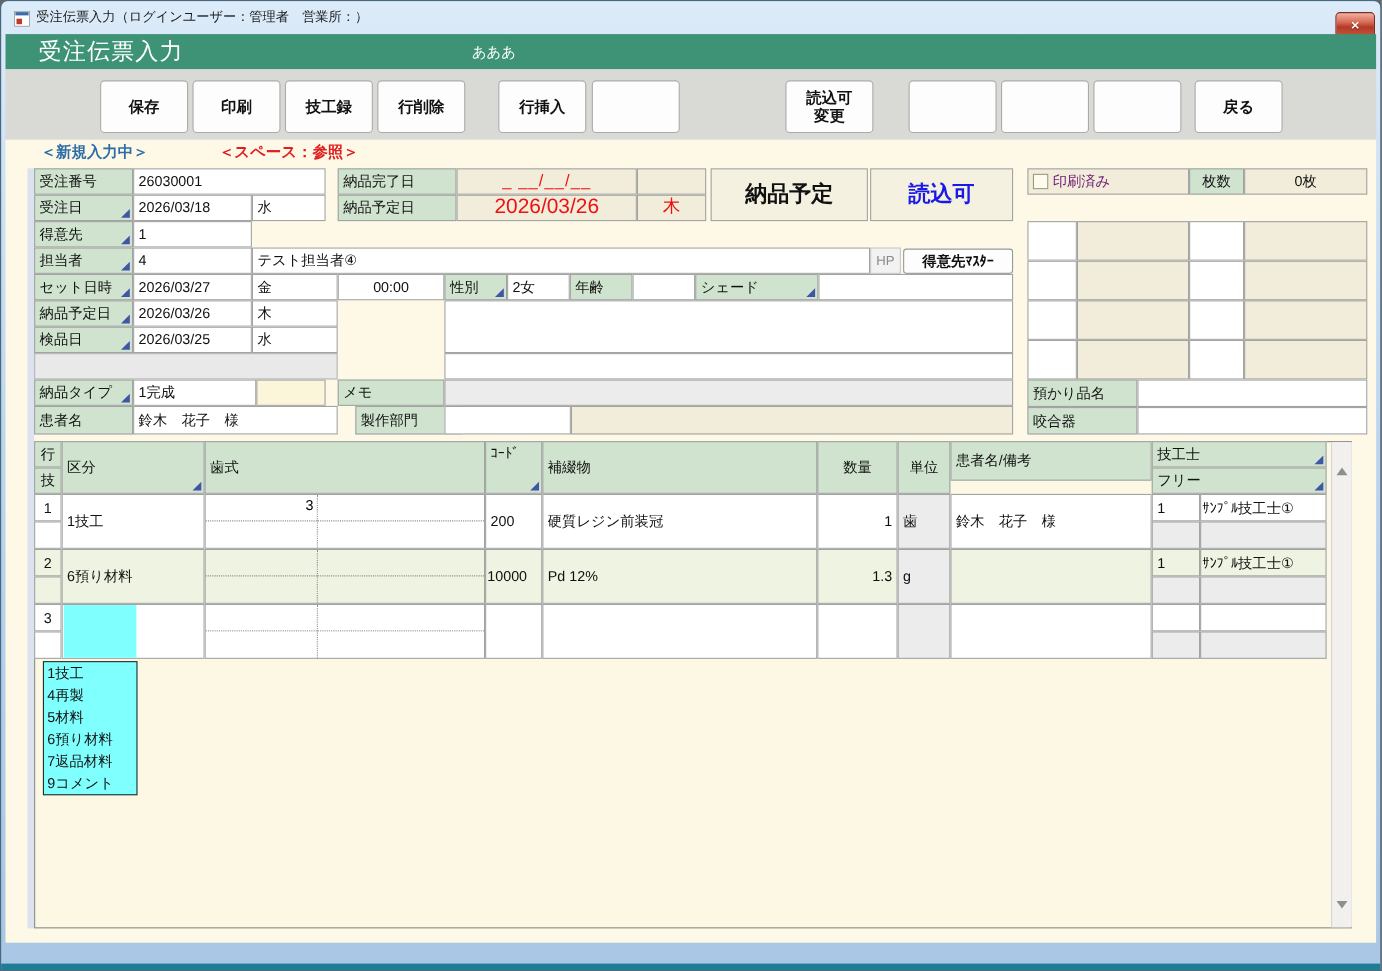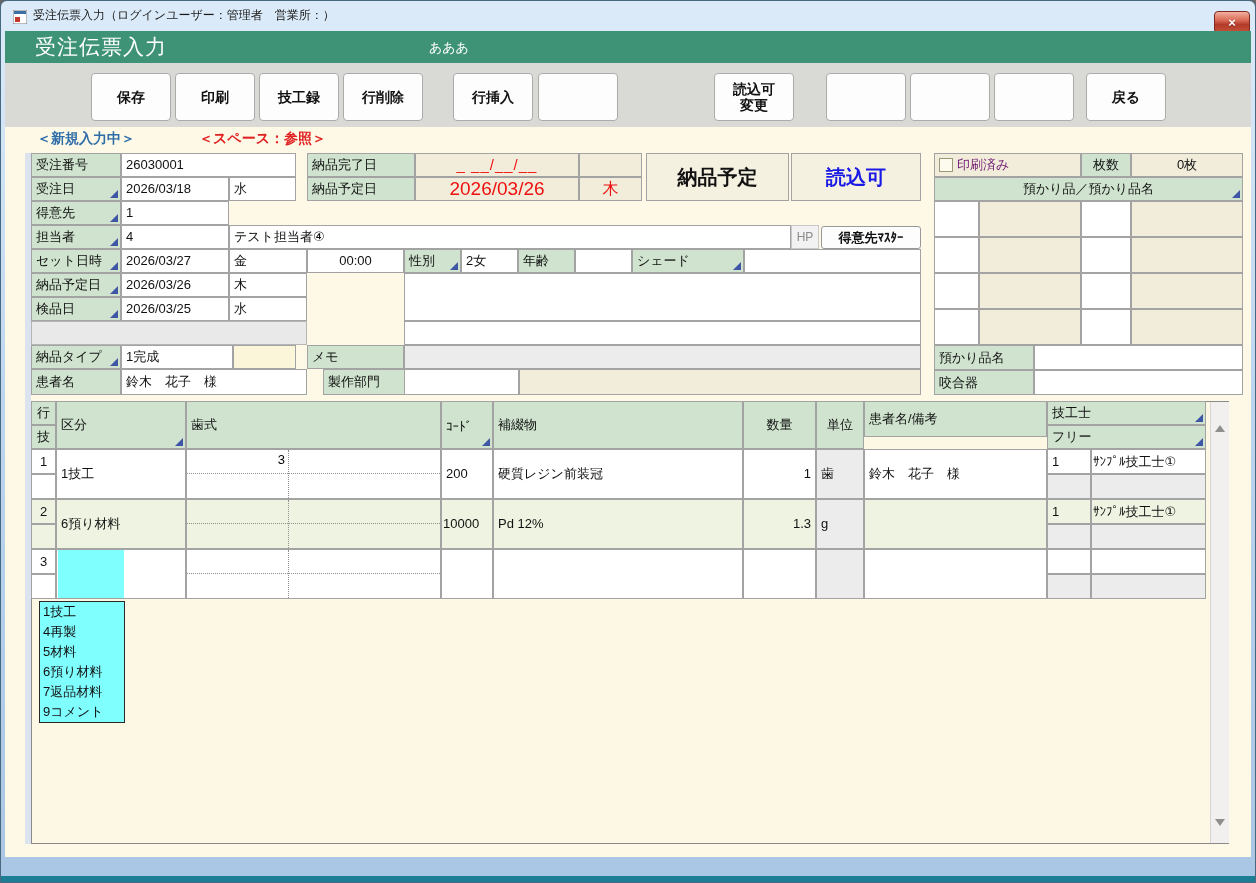--- a/index.html
+++ b/index.html
@@ -159,24 +159,20 @@
     </div>
   <div class="c" style="left:403px;top:368px;width:115px;height:26px"></div>
   <div class="c bg" style="left:518px;top:368px;width:402px;height:26px"></div>
 
   <div class="c bg" style="left:933px;top:152px;width:147px;height:24px;color:#701a75">
     <span style="display:inline-block;width:12px;height:12px;border:1px solid #9a9a7a;background:#fdfbee;margin-right:4px"></span>
     <span class="nb">印刷済み</span>
   </div>
   <div class="c lbl ctr" style="left:1080px;top:152px;width:50px;height:24px">枚数</div>
   <div class="c bg ctr" style="left:1130px;top:152px;width:112px;height:24px">0枚</div>
-  <div class="c lbl ctr" style="left:933px;top:176px;width:309px;height:24px">
-      <span class="nb">預かり品／預かり品名</span>
-      <i class="tri3"></i>
-    </div>
 
   <div class="c" style="left:933px;top:200px;width:45px;height:36px"></div>
   <div class="c bg" style="left:978px;top:200px;width:102px;height:36px"></div>
   <div class="c" style="left:1080px;top:200px;width:50px;height:36px"></div>
   <div class="c bg" style="left:1130px;top:200px;width:112px;height:36px"></div>
   <div class="c" style="left:933px;top:236px;width:45px;height:36px"></div>
   <div class="c bg" style="left:978px;top:236px;width:102px;height:36px"></div>
   <div class="c" style="left:1080px;top:236px;width:50px;height:36px"></div>
   <div class="c bg" style="left:1130px;top:236px;width:112px;height:36px"></div>
   <div class="c" style="left:933px;top:272px;width:45px;height:36px"></div>
@@ -195,21 +191,21 @@
 
   <div class="abs" style="left:30px;top:400px;width:1198px;height:443px;background:#fcf8e3;border:1px solid #8a8a8a"></div>
 
   <div class="c lbl ctr" style="left:30px;top:400px;width:25px;height:24px">行</div>
   <div class="c lbl ctr" style="left:30px;top:424px;width:25px;height:24px">技</div>
   <div class="c lbl" style="left:185px;top:400px;width:255px;height:48px">歯式</div>
   <div class="c lbl" style="left:55px;top:400px;width:130px;height:48px">
       <span class="nb">区分</span>
       <i class="tri3"></i>
     </div>
-  <div class="c lbl" style="left:440px;top:400px;width:52px;height:48px;align-items:center;padding-top:3px">
+  <div class="c lbl" style="left:440px;top:400px;width:52px;height:48px;align-items:flex-start;padding-top:3px">
       <span class="nb">ｺｰﾄﾞ</span>
       <i class="tri3"></i>
     </div>
   <div class="c lbl" style="left:492px;top:400px;width:250px;height:48px">補綴物</div>
   <div class="c lbl ctr" style="left:742px;top:400px;width:73px;height:48px">数量</div>
   <div class="c lbl ctr" style="left:815px;top:400px;width:48px;height:48px">単位</div>
   <div class="c lbl" style="left:863px;top:400px;width:183px;height:36px">患者名/備考</div>
   <div class="c lbl" style="left:1046px;top:400px;width:159px;height:24px">
       <span class="nb">技工士</span>
       <i class="tri3"></i>

